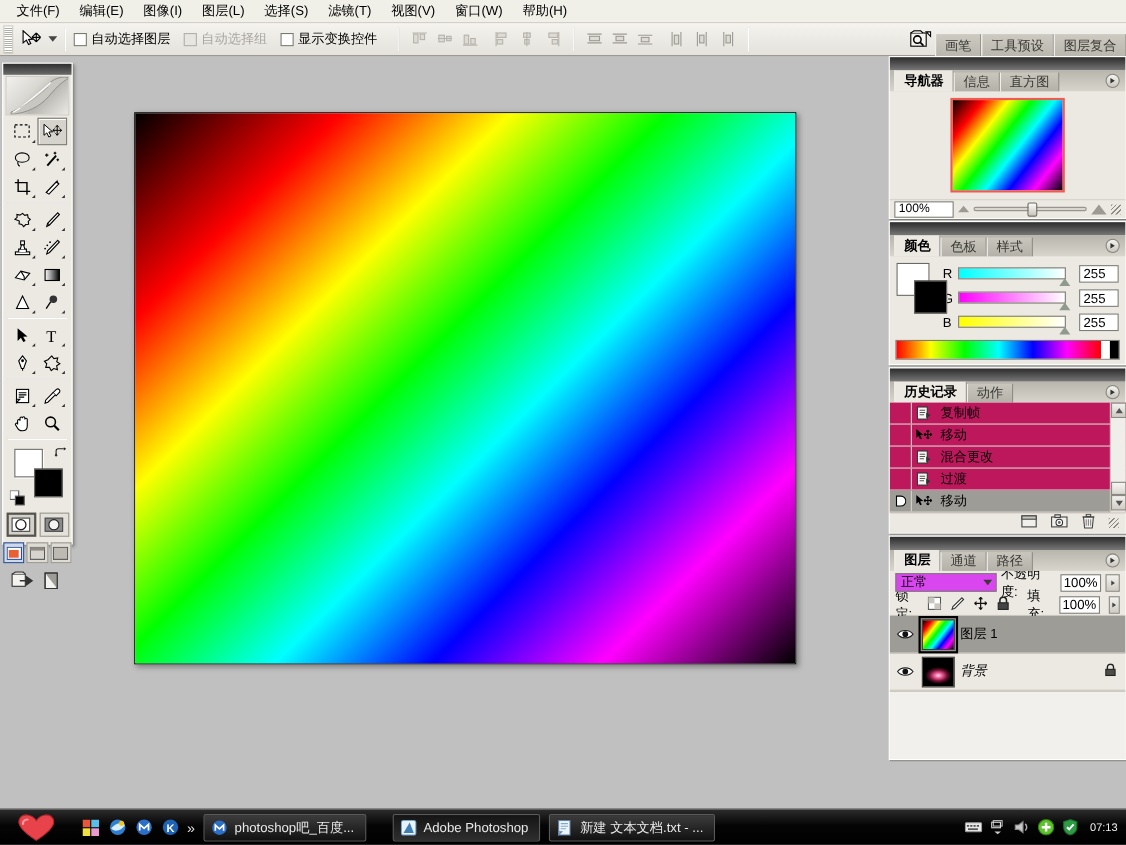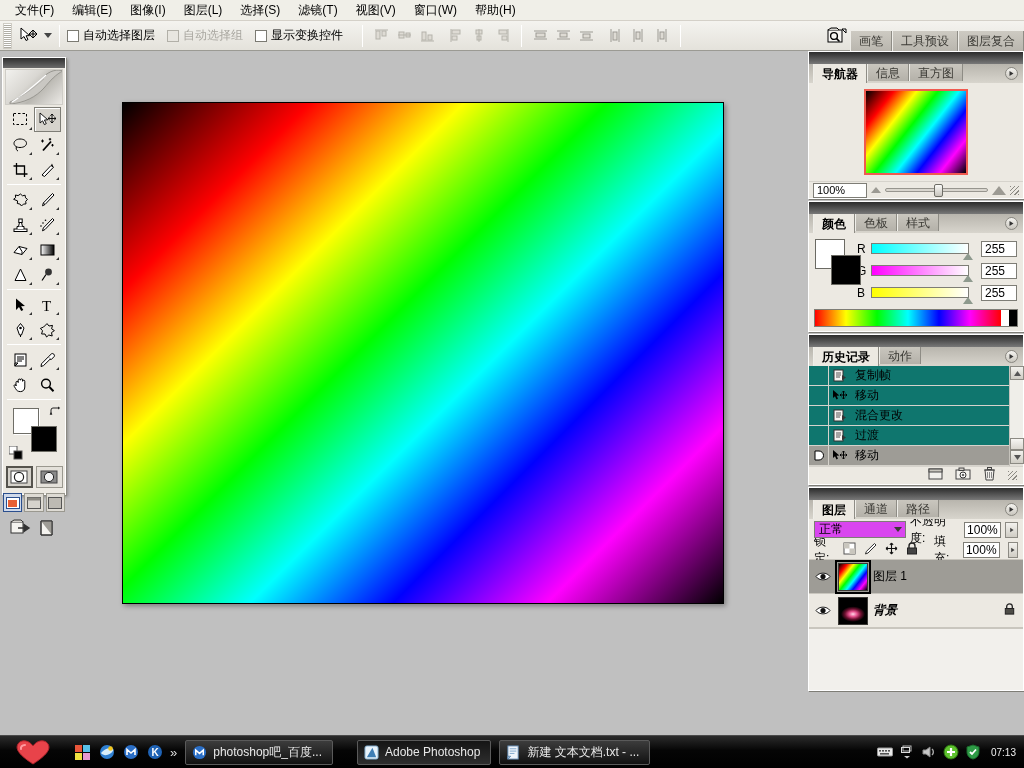--- a/index.html
+++ b/index.html
@@ -93,22 +93,22 @@
         #00ffff 57%,
         #0000ff 70%,
         #ff00ff 84%,
         #000000 100%);
   }
   
   #dockcolumn { position:absolute; left:808px; top:51px; width:216px; height:686px; background:#c0c0c0; }
   .panel { width:216px; background:#ece9e2; border:1px solid #ffffff;
            box-shadow:1px 1px 0 #7e7d76; margin-bottom:2px; }
   .panel-titlebar { height:12px; background:linear-gradient(#2c2c2c,#787878); }
-  .panel-tabs { height:19px; display:flex; 
-     background:linear-gradient(#b8b5ad,#d8d5cd); position:relative; padding-left:4px; }
+  .panel-tabs { height:19px; display:flex; align-items:flex-end;
+     background:linear-gradient(#b8b5ad,#d8d5cd); position:relative; padding-left:4px;font-family:Liberation Mono, monospace; }
   .ptab {
     height:17px; padding:1px 8px 0 8px; font-size:12px; color:#3b3a35;
     background:linear-gradient(#c9c6be,#b4b1a9);
     border-left:1px solid #efeee9; border-right:1px solid #8e8c85;
     transform:skewX(0deg); line-height:16px;
   }
   .ptab.active { background:#ece9e2; color:#000; font-weight:bold; height:19px; line-height:18px; }
   .ptab-arrow { position:absolute; right:5px; top:3px; width:13px; height:13px;
     border-radius:50%; background:linear-gradient(#f5f4f0,#c9c6be); border:1px solid #88867f;
     display:flex; align-items:center; justify-content:center; }
@@ -140,21 +140,21 @@
   .cslider { position:relative; width:98px; height:11px; border:1px solid #7e7d76; }
   .cknob { position:absolute; right:-5px; top:9px; width:0;height:0;
      border-left:5px solid transparent;border-right:5px solid transparent;border-bottom:7px solid #8e9a8e; }
   .cval { width:36px; height:16px; margin-left:12px; background:#fff; border:1px solid #7e7d76;
      font-size:12px; line-height:14px; padding-left:3px; }
   #spectrum { height:18px; margin:4px 5px 4px 5px; border:1px solid #7e7d76; display:flex; }
   #spec-main { flex:1; background:linear-gradient(90deg,#f00,#ff0,#0f0,#0ff,#00f,#f0f,#f00); }
   #spec-w { width:8px; background:#fff; }
   #spec-b { width:8px; background:#000; }
   
-  #hist-list { background:#0f766e; }
+  #hist-list { background:#be185d; }
   .hist-row { height:20px; display:flex; align-items:center; border-bottom:1px solid #d6d3cc; position:relative; }
   .hist-row.sel { background:#9e9c96; }
   .hist-box { width:20px; height:19px; border-right:1px solid #d6d3cc; display:flex; align-items:center; justify-content:center; }
   .hist-icon { width:22px; display:flex; align-items:center; justify-content:center; }
   .hist-lbl { font-size:12px; color:#000; padding-left:4px; }
   #hist-scroll { position:absolute; right:0; top:0; width:14px; height:100px;
      background:#e4e1da; border-left:1px solid #c6c3bc; }
   .sbtn { width:14px; height:14px; background:linear-gradient(#f3f2ee,#cfccc4); border:1px solid #8c8a83;
      display:flex; align-items:center; justify-content:center; }
   #hist-footer { height:18px; display:flex; align-items:center; justify-content:flex-end; gap:12px;
@@ -172,21 +172,21 @@
      border:1px solid #8c8a83; display:flex; align-items:center; justify-content:center; }
   #lock-row { display:flex; align-items:center; height:20px; padding:0 5px; gap:8px;
      border-bottom:1px solid #c9c6be; }
   .layer-item { height:34px; display:flex; align-items:center; gap:5px; padding:0 4px;
      border-bottom:1px solid #c9c6be; position:relative; }
   .layer-item.sel { background:#9e9c96; }
   .eye { width:20px; display:flex; align-items:center; justify-content:center; }
   .lthumb { width:30px; height:28px; border:1px solid #3a3935; }
   .lthumb.sel { outline:2px solid #000; outline-offset:1px; }
   .lname { font-size:12px; color:#000; }
-  .lname.it { font-style:italic;font-weight:bold; }
+  .lname.it { font-style:italic; }
   #layers-empty { height:62px; background:#f2f0ec; border-top:1px solid #c9c6be; }
   
   #taskbar {
     position:absolute; left:0; bottom:0; width:1024px; height:33px;
     background:linear-gradient(#2b2b2b,#050505 45%,#000 100%);
     border-top:1px solid #4a4a4a; display:flex; align-items:center;
   }
   #startbtn { width:66px; height:33px; display:flex; align-items:center; justify-content:center; }
   #quicklaunch { display:flex; align-items:center; gap:7px; padding-left:8px; }
   .qlicon { width:17px; height:17px; display:flex; align-items:center; justify-content:center; }

